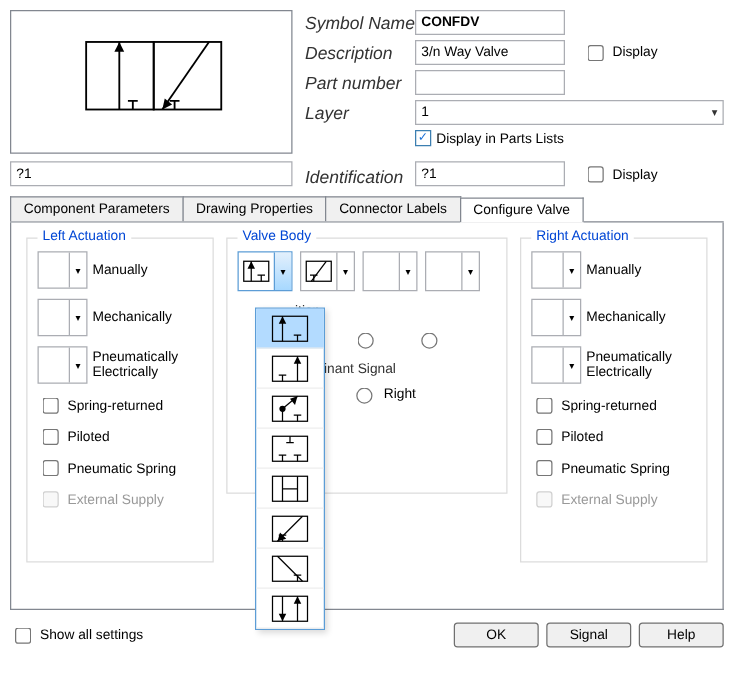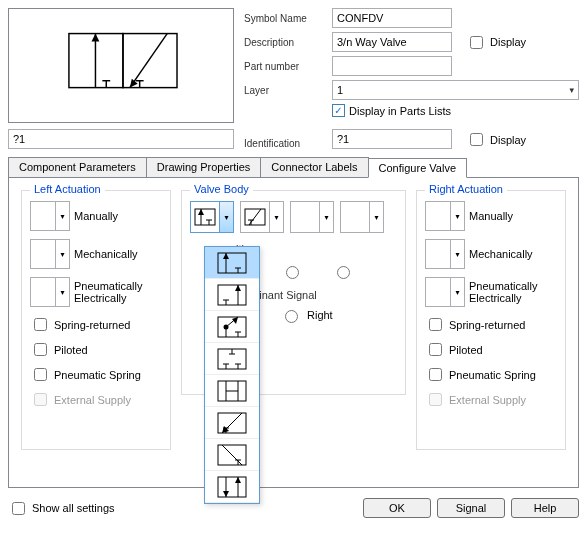--- a/index.html
+++ b/index.html
@@ -1,18 +1,18 @@
 <!DOCTYPE html>
 <html><head>
 <meta charset="utf-8">
 <style>
   * { box-sizing: border-box; }
   body { margin: 0; padding: 8px; font-family: "Segoe UI", Tahoma, sans-serif; font-size: 11px; color: #000; background: #fff; width: 587px; }
   .row { display: flex; align-items: center; margin-bottom: 4px; }
-  .label { width: 88px; font-size: 10px; color: #333; }
+  .label { width: 88px; font-size: 14px; color: #333; font-style: italic; }
   .input { border: 1px solid #abadb3; padding: 2px 4px; font-size: 11px; height: 20px; background: #fff; }
   .dropdown { position: relative; }
   .dropdown::after { content: "▾"; position: absolute; right: 5px; top: 50%; transform: translateY(-50%); font-size: 9px; color: #333; }
   select { -webkit-appearance: none; appearance: none; padding-right: 18px; }
   .chk { display: flex; align-items: center; gap: 4px; font-size: 11px; }
   .chk input { width: 13px; height: 13px; }
   .top { display: flex; gap: 10px; margin-bottom: 6px; }
   .preview { border: 1px solid #828790; width: 226px; height: 115px; background: #fff; position: relative; }
   .preview svg { width: 100%; height: 100%; }
   .form-top { flex: 1; }
@@ -61,21 +61,21 @@
       <line x1="94" y1="73" x2="102" y2="73" stroke="#000" stroke-width="1.5"></line>
       <line x1="132" y1="80" x2="132" y2="73" stroke="#000" stroke-width="1.5"></line>
       <line x1="128" y1="73" x2="136" y2="73" stroke="#000" stroke-width="1.5"></line>
       <line x1="122" y1="80" x2="160" y2="25" stroke="#000" stroke-width="1.5"></line>
       <polygon points="122,80 124,71 130,76" fill="#000"></polygon>
     </svg>
   </div>
   <div class="form-top">
     <div class="row">
       <div class="label">Symbol Name</div>
-      <input class="input" style="width: 120px;" value="CONFDV">
+      <input class="input" style="width: 120px; font-weight: bold;" value="CONFDV">
     </div>
     <div class="row">
       <div class="label">Description</div>
       <input class="input" style="width: 120px;" value="3/n Way Valve">
       <div class="chk" style="margin-left:14px">
         <input type="checkbox" style="">
         <span>Display</span>
       </div>
     </div>
     <div class="row">

